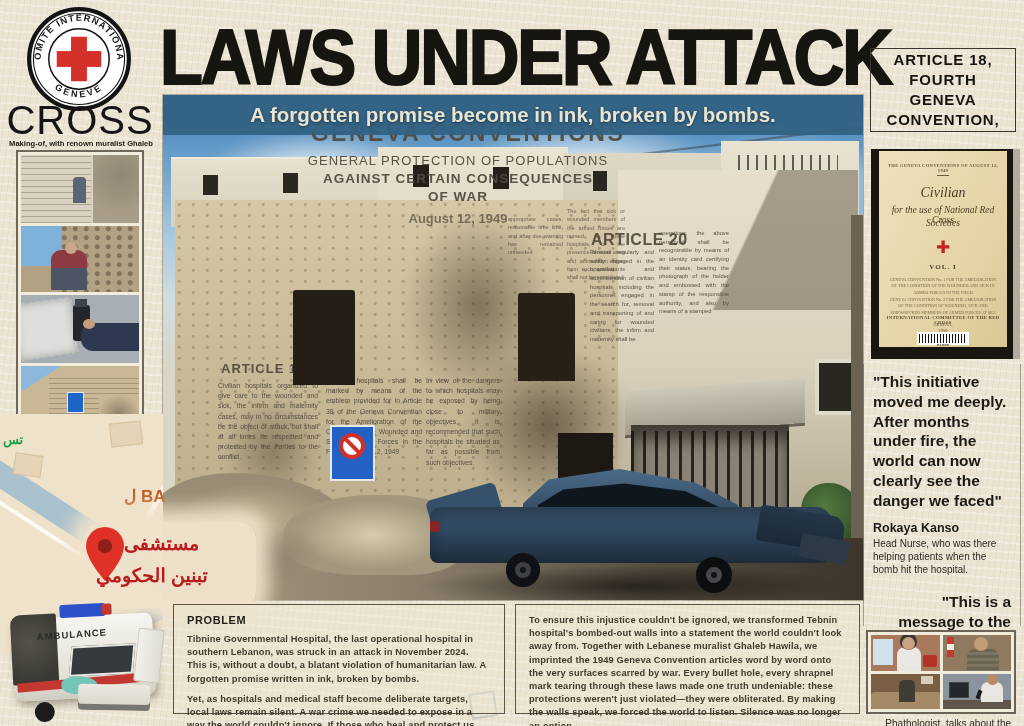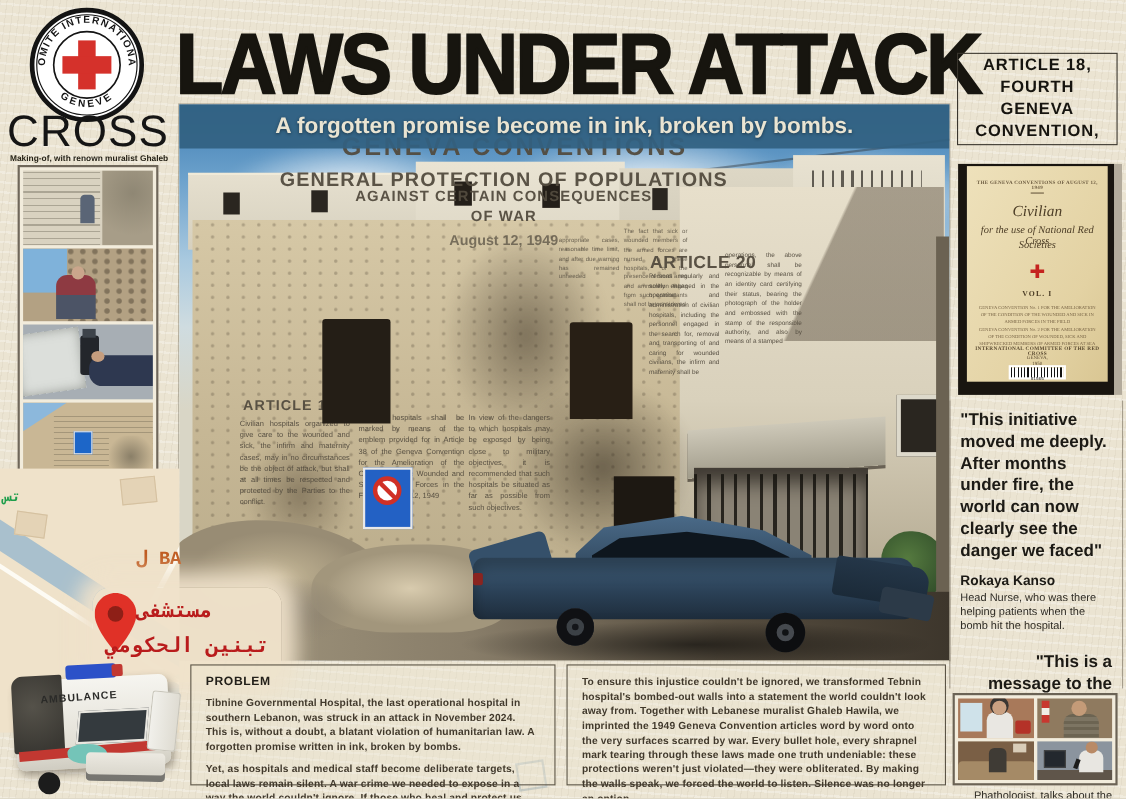--- a/index.html
+++ b/index.html
@@ -15,21 +15,21 @@
 
   
   #logo{left:26px;top:6px;width:106px;height:106px;}
   #icrc{left:0;top:98px;width:160px;font-size:40px;letter-spacing:1px;color:#151515;}
   #mcap{left:1px;top:139px;width:160px;font-size:7.6px;font-weight:700;color:#262318;}
   #strip{left:16px;top:150px;width:128px;height:362px;border:2px solid #6f675a;background:#f2ecdc;
          padding:3px;box-sizing:border-box;}
   .sp{position:relative;width:118px;overflow:hidden;margin-bottom:3px;}
 
   
-  #map{left:0;top:426px;width:163px;height:240px;background:#efe2ca;z-index:3;font-family:Liberation Mono, monospace;}
+  #map{left:0;top:414px;width:163px;height:240px;background:#efe2ca;z-index:3;}
   #maproads{position:absolute;inset:0;overflow:hidden;}
   #mappatch{left:84px;top:108px;width:172px;height:86px;background:rgba(239,226,202,.97);
             border-radius:16px;box-shadow:0 0 18px 14px rgba(239,226,202,.95);}
   .arlbl{font-weight:700;color:#b91c1c;font-size:19px;white-space:nowrap;}
 
   
   #amb{left:4px;top:590px;width:158px;height:136px;transform:rotate(-3deg);z-index:5;}
 
   
   #title{left:160px;top:14px;width:700px;height:80px;font-size:70px;font-weight:700;color:#17150f;
@@ -184,21 +184,21 @@
     <i class="a" style="left:600px;top:120px;width:22px;height:14px;background:#b9b4a6;box-shadow:inset 0 0 0 1px #8c877a;"></i>
 
     <i class="a" style="left:12px;top:105px;width:465px;height:322px;background:radial-gradient(circle at 30% 40%,rgba(70,60,45,.28) 0 1px,transparent 2px) 0 0/14px 11px,linear-gradient(180deg,#d6c8a6,#c6b795 60%,#bcae8d);"></i>
     <i class="a" style="left:455px;top:75px;width:240px;height:352px;background:linear-gradient(180deg,#e7dfcb,#d9d1bc 55%,#b5ab93);"></i>
     <i class="a" style="left:455px;top:75px;width:240px;height:140px;background:linear-gradient(115deg,transparent 52%,rgba(60,48,34,.38) 53%);"></i>
     <i class="a" style="left:240px;top:115px;width:150px;height:190px;background:radial-gradient(closest-side,rgba(62,52,38,.55),rgba(62,52,38,0));filter:blur(4px);"></i>
     <i class="a" style="left:300px;top:250px;width:170px;height:160px;background:radial-gradient(closest-side,rgba(50,42,30,.6),rgba(50,42,30,0));filter:blur(4px);"></i>
     <i class="a" style="left:60px;top:300px;width:100px;height:110px;background:radial-gradient(closest-side,rgba(70,58,42,.45),rgba(70,58,42,0));filter:blur(4px);"></i>
 
     <span class="a wallT c" style="left:95px;top:25px;width:420px;font-size:23px;font-weight:700;letter-spacing:2.5px;">GENEVA CONVENTIONS</span>
-    <span class="a wallT c" style="left:75px;top:58px;width:440px;font-size:18px;font-weight:700;letter-spacing:1px;">GENERAL PROTECTION OF POPULATIONS</span>
+    <span class="a wallT c" style="left:75px;top:58px;width:440px;font-size:13px;font-weight:400;letter-spacing:1px;">GENERAL PROTECTION OF POPULATIONS</span>
     <span class="a wallT c" style="left:75px;top:76px;width:440px;font-size:13.5px;font-weight:700;letter-spacing:1px;">AGAINST CERTAIN CONSEQUENCES</span>
     <span class="a wallT c" style="left:75px;top:94px;width:440px;font-size:13.5px;font-weight:700;letter-spacing:1px;">OF WAR</span>
     <span class="a wallT c" style="left:75px;top:116px;width:440px;font-size:13px;font-weight:700;opacity:.75;">August 12, 1949</span>
 
     <span class="a wallT tiny" style="left:345px;top:120px;width:55px;font-size:5.5px;opacity:.85;">appropriate cases, reasonable time limit, and after due warning has remained unheeded</span>
     <span class="a wallT tiny" style="left:404px;top:112px;width:58px;font-size:5.5px;opacity:.85;">The fact that sick or wounded members of the armed forces are nursed in these hospitals, or the presence of small arms and ammunition taken from such combatants shall not be considered</span>
 
     <span class="a wallT" style="left:428px;top:136px;font-size:16px;font-weight:700;letter-spacing:.5px;">ARTICLE 20</span>
     <span class="a wallT tiny" style="left:427px;top:153px;width:64px;font-size:5.8px;">Persons regularly and solely engaged in the operation and administration of civilian hospitals, including the personnel engaged in the search for, removal and transporting of and caring for wounded civilians, the infirm and maternity shall be</span>
     <span class="a wallT tiny" style="left:496px;top:134px;width:70px;font-size:5.8px;">operations, the above personnel shall be recognizable by means of an identity card certifying their status, bearing the photograph of the holder and embossed with the stamp of the responsible authority, and also by means of a stamped</span>

